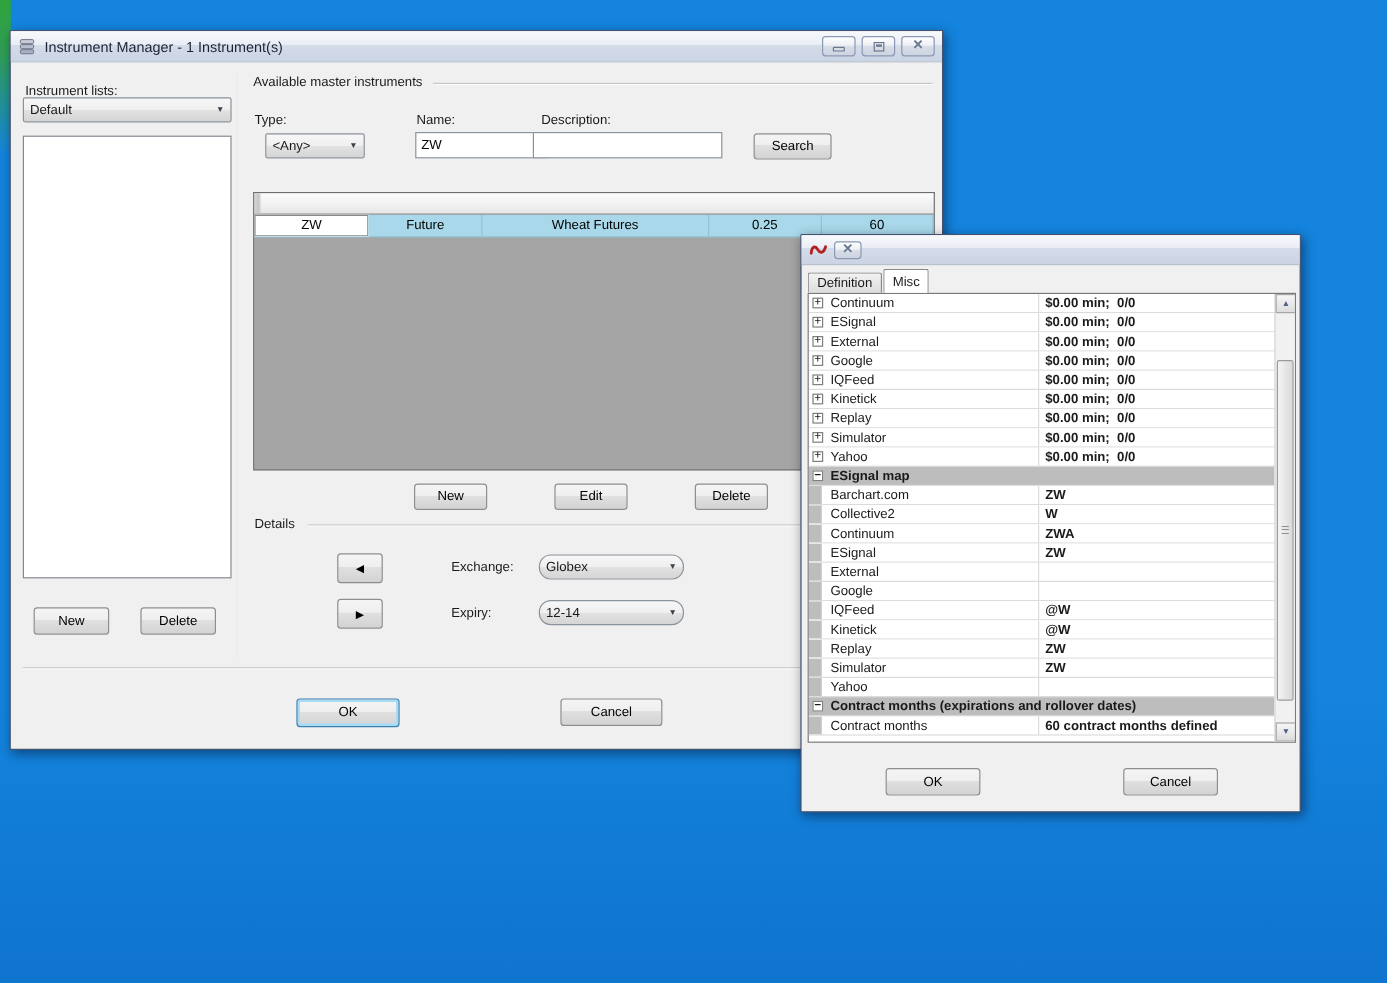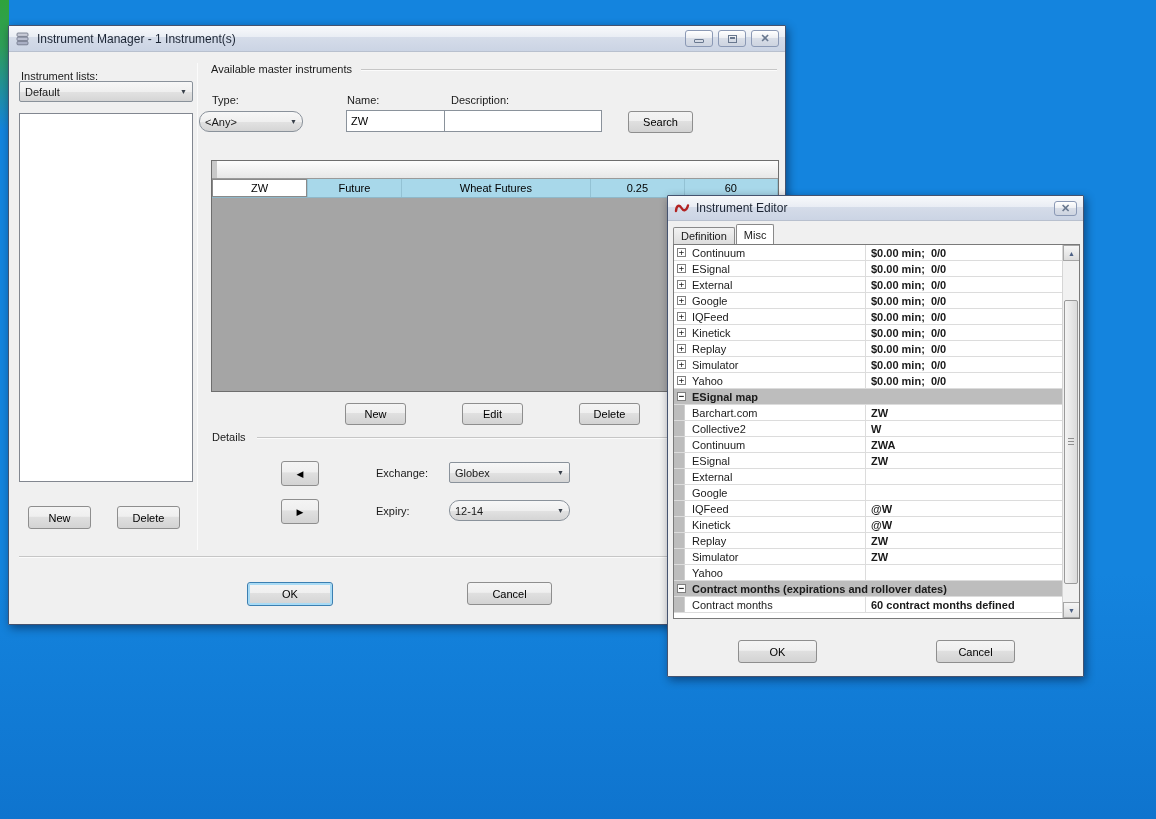--- a/index.html
+++ b/index.html
@@ -50,21 +50,21 @@
                 background:#fff; border:1px solid #828790; padding:2px 0 0 3px; overflow:hidden; }
   .list-item { height:13.1px; line-height:13.1px; white-space:nowrap; }
   .im-new    { left:19px;  top:453px; width:63px; height:23px; }
   .im-delete { left:108px; top:453px; width:63px; height:23px; }
   .vsep { position:absolute; left:188px; top:10px; width:1px; height:487px; background:#C8C8C8;
           border-right:1px solid #FBFBFB; }
 
   .grp1-label { left:202px; top:10px; }
   .grp1-line  { position:absolute; left:352px; right:8px; top:16px; }
   .type-label { left:203px; top:41px; }
-  .type-combo { left:190px; top:58px; width:104px; height:21px;border-radius:10px; }
+  .type-combo { left:212px; top:58px; width:83px; height:21px; }
   .name-label { left:338px; top:41px; }
   .name-input { left:337px; top:57px; width:110px; height:22px; }
   .desc-label { left:442px; top:41px; }
   .desc-input { left:435px; top:57px; width:158px; height:22px; }
   .search-btn { left:619px; top:58px; width:65px; height:22px; }
 
   .mtable { position:absolute; left:202px; top:107px; width:568px; height:232px;
             border:1px solid #6E6E6E; background:#A5A5A5; display:flex; flex-direction:column; }
   .thead { display:flex; height:18px; background:linear-gradient(180deg,#FDFDFD,#E7E7E7);
            border-bottom:1px solid #9A9A9A; }
@@ -79,21 +79,21 @@
 
   .m-new  { left:336px; top:350px; width:61px; height:22px; }
   .m-edit { left:453px; top:350px; width:61px; height:22px; }
   .m-del  { left:570px; top:350px; width:61px; height:22px; }
 
   .details-label { left:203px; top:378px; }
   .details-line  { position:absolute; left:248px; right:8px; top:384px; }
   .btn-left  { left:272px; top:408px; width:38px; height:25px; font-size:9px; }
   .btn-right { left:272px; top:446px; width:38px; height:25px; font-size:9px; }
   .exch-label { left:367px; top:414px; }
-  .exch-combo { left:440px; top:409px; width:121px; height:21px; }
+  .exch-combo { left:440px; top:409px; width:121px; height:21px;border-radius:10px; }
   .expiry-label { left:367px; top:452px; }
   .expiry-combo { left:440px; top:447px; width:121px; height:21px;border-radius:10px; }
 
   .hdiv { position:absolute; left:10px; right:10px; top:503px; }
   .ok-btn  { left:238px; top:529px; width:86px; height:24px; }
   .cancel-btn { left:458px; top:529px; width:85px; height:23px; }
 
   
   #win-editor { left:667px; top:195px; width:417px; height:482px; z-index:2; }
   #win-editor .titlebar { height:25px; }
@@ -268,21 +268,20 @@
     <button class="btn default ok-btn">OK</button>
     <button class="btn cancel-btn">Cancel</button>
   </div>
 </div>
 
 <div class="window" id="win-editor">
   <div class="titlebar">
     <svg width="16" height="16" viewBox="0 0 16 16">
       <path d="M2 11 C2.5 5, 5.5 4.5, 7.5 8 C9.5 11.5, 12.5 11, 14 5.5" stroke="#B22222" stroke-width="2.4" fill="none" stroke-linecap="round"></path>
     </svg>
-    <span class="title-text">Instrument Editor</span>
     <span class="caption-btn ed-close">
         <span class="glyph-x">✕</span>
       </span>
   </div>
   <div class="client" style="top:26px;">
 
     <div class="tabs">
         <div class="tab inactive">
         <span>Definition</span>
       </div>

